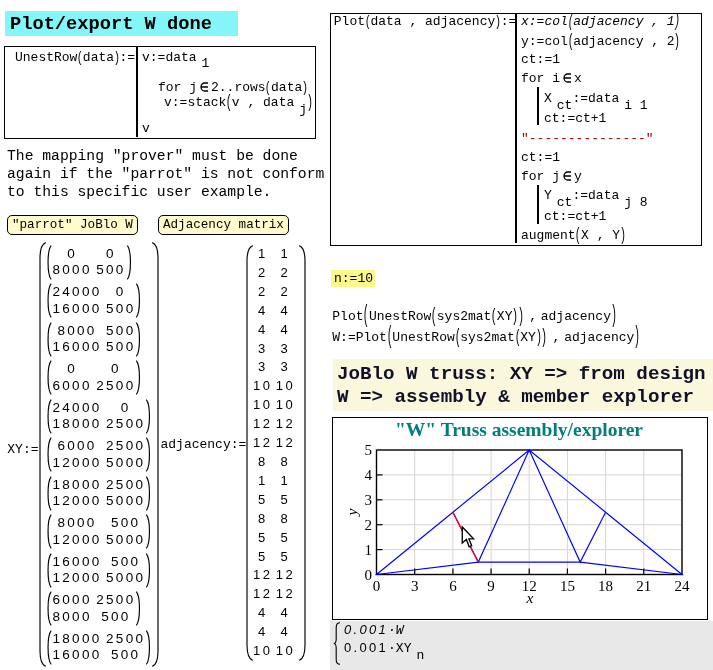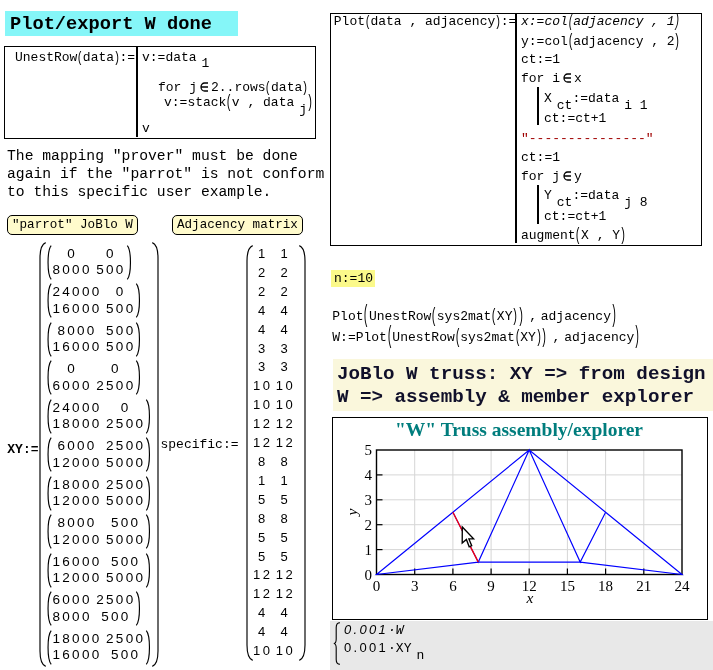--- a/index.html
+++ b/index.html
@@ -30,22 +30,22 @@
 <div class="m" style="left:142px;top:49.6px;line-height:16px;">v:=data<span class="sb">1</span></div>
 <div class="m" style="left:158px;top:76.4px;line-height:24px;">for j<svg class="eps" width="9" height="10" viewBox="0 0 9 10">
       <path d="M8,1 H4.6 A3.6,4 0 0 0 4.6,9 H8 M1.3,5 H8" stroke="#000" stroke-width="1.3" fill="none"></path>
     </svg>2..rows<span class="p1">(</span>data<span class="p1">)</span></div>
 <div class="m" style="left:164px;top:95.0px;line-height:16px;">v:=stack<span class="p2">(</span>v , data<span class="sb">j</span><span class="p2">)</span></div>
 <div class="m" style="left:142px;top:120.5px;line-height:16px;">v</div>
 <div style="position:absolute;left:7px;top:147px;font:14.7px 'Liberation Mono',monospace;line-height:18px;white-space:pre;">The mapping "prover" must be done
 again if the "parrot" is not conform
 to this specific user example.</div>
 <div class="lbl" style="left:7px;top:215px;">"parrot" JoBlo W</div>
-<div class="lbl" style="left:158px;top:215px;margin-left:14px;">Adjacency matrix</div>
-<div class="m" style="left:7.3px;top:442.0px;line-height:16px;font-weight:bold;">XY:=</div>
+<div class="lbl" style="left:158px;top:215px;">Adjacency matrix</div>
+<div class="m" style="left:7.3px;top:442.0px;line-height:16px;">XY:=</div>
 <svg style="position:absolute;left:39px;top:242px" width="8" height="425" viewBox="0 0 8 425">
     <path d="M6.7,0.6 Q1.0,3 1.0,16 L1.0,409.0 Q1.0,422.0 6.7,424.4" fill="none" stroke="#000" stroke-width="1.15"></path>
   </svg>
 <svg style="position:absolute;left:151px;top:242px" width="8" height="425" viewBox="0 0 8 425">
     <path d="M1.3,0.6 Q7.0,3 7.0,16 L7.0,409.0 Q7.0,422.0 1.3,424.4" fill="none" stroke="#000" stroke-width="1.15"></path>
   </svg>
 <div class="mx" style="left:52.5px;top:244.5px;">
     <div class="c">0<br>8000</div>
     <div class="c">0<br>500</div>
   </div>
@@ -148,21 +148,21 @@
 <div class="mx" style="left:52.5px;top:629.5px;">
     <div class="c">18000<br>16000</div>
     <div class="c">2500<br>500</div>
   </div>
 <svg style="position:absolute;left:46px;top:629.5px" width="6.5" height="35" viewBox="0 0 6.5 35">
     <path d="M5.2,0.6 C1.0,5.6 1.0,29.4 5.2,34.4" fill="none" stroke="#000" stroke-width="1.15"></path>
   </svg>
 <svg style="position:absolute;left:145.29000000000002px;top:629.5px" width="6.5" height="35" viewBox="0 0 6.5 35">
     <path d="M1.3,0.6 C5.5,5.6 5.5,29.4 1.3,34.4" fill="none" stroke="#000" stroke-width="1.15"></path>
   </svg>
-<div class="m" style="left:160.5px;top:436.5px;line-height:16px;">specific:=</div>
+<div class="m" style="left:160.5px;top:436.5px;line-height:16px;">adjacency:=</div>
 <svg style="position:absolute;left:246px;top:245px" width="8" height="416" viewBox="0 0 8 416">
     <path d="M6.7,0.6 Q1.0,3 1.0,16 L1.0,400.0 Q1.0,413.0 6.7,415.4" fill="none" stroke="#000" stroke-width="1.15"></path>
   </svg>
 <svg style="position:absolute;left:298px;top:245px" width="8" height="416" viewBox="0 0 8 416">
     <path d="M1.3,0.6 Q7.0,3 7.0,16 L7.0,400.0 Q7.0,413.0 1.3,415.4" fill="none" stroke="#000" stroke-width="1.15"></path>
   </svg>
 <div style="position:absolute;left:253px;top:245px;height:416px;display:flex;column-gap:3px;align-items:center;">
     <div class="c" style="font:13px 'Liberation Sans',sans-serif;letter-spacing:2.6px;text-align:center;line-height:18.9px;">1<br>2<br>2<br>4<br>4<br>3<br>3<br>10<br>10<br>12<br>12<br>8<br>1<br>5<br>8<br>5<br>5<br>12<br>12<br>4<br>4<br>10</div>
     <div class="c" style="font:13px 'Liberation Sans',sans-serif;letter-spacing:2.6px;text-align:center;line-height:18.9px;">1<br>2<br>2<br>4<br>4<br>3<br>3<br>10<br>10<br>12<br>12<br>8<br>1<br>5<br>8<br>5<br>5<br>12<br>12<br>4<br>4<br>10</div>
   </div>

